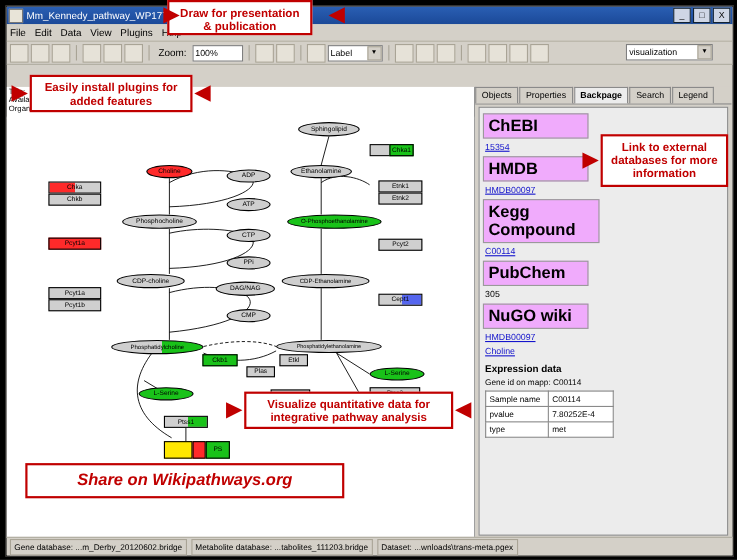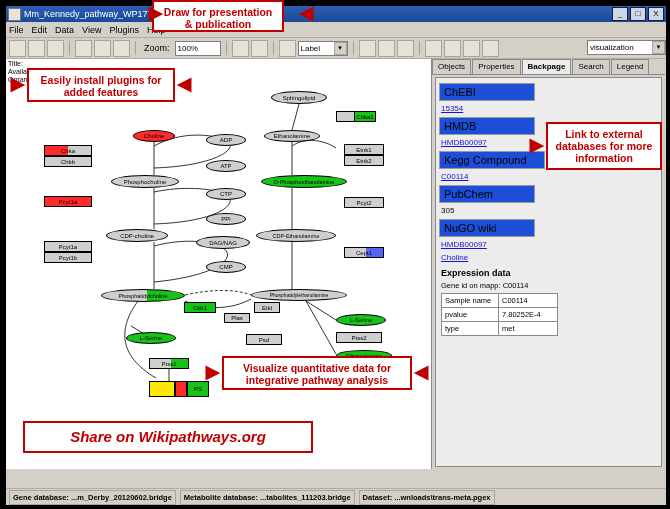--- a/index.html
+++ b/index.html
@@ -41,23 +41,23 @@
   .toolbar{
     height:20px;background:#d4d0c8;border-bottom:1px solid #b0aca0;
     display:flex;align-items:center;padding-left:3px;gap:2px;
   }
   .tbtn{width:15px;height:15px;background:#e6e2d8;border:1px solid #a9a496;}
   .tsep{width:1px;height:14px;background:#a9a496;margin:0 3px;}
   .zoomlabel{font-size:9px;margin:0 3px;}
   .zoombox{width:42px;height:13px;background:#fff;border:1px solid #7f7f7f;font-size:8px;padding-left:2px;line-height:13px;}
   .combo{height:13px;background:#fff;border:1px solid #7f7f7f;font-size:8px;display:flex;align-items:center;padding-left:2px;}
   .combo .arrow{margin-left:auto;width:11px;height:11px;background:#d4d0c8;border:1px solid #a9a496;font-size:6px;text-align:center;line-height:11px;}
-  .vizcombo{position:absolute;right:0;top:34px;width:75px;}
-  
-  .main{display:flex;height:410px;}
+  .vizcombo{position:absolute;right:18px;top:34px;width:75px;}
+  
+  .main{display:flex;height:410px;margin-top:20px;}
   .leftpane{width:425px;background:#fff;position:relative;border-right:1px solid #8a8a8a;}
   .infobar{
     height:26px;border-bottom:1px solid #c0c0c0;font-size:7px;padding:1px 2px;color:#000;line-height:8px;
   }
   .canvas{position:absolute;left:0;top:27px;right:0;bottom:0;background:#fff;overflow:hidden;}
   
   .node{
     position:absolute;border:1px solid #000;background:#d8d8d8;
     font-size:6px;text-align:center;color:#000;display:flex;align-items:center;justify-content:center;
     box-sizing:border-box;
@@ -71,35 +71,35 @@
   .halfred{background:linear-gradient(90deg,#ff2a2a 50%,#cfcfcf 50%);}
   .halfblue{background:linear-gradient(90deg,#cfcfcf 55%,#5566ee 55%);}
   .redbox{background:#ff2a2a;}
   svg.edges{position:absolute;left:0;top:0;width:100%;height:100%;}
   
   .rightpane{width:233px;background:#d4d0c8;position:relative;}
   .tabs{display:flex;height:15px;font-size:8px;border-bottom:1px solid #8a8a8a;}
   .tab{padding:1px 5px;background:#d4d0c8;border:1px solid #8a8a8a;border-bottom:none;margin-right:1px;line-height:12px;}
   .tab.active{background:#ececec;font-weight:bold;}
   .rp-body{position:absolute;left:3px;top:18px;right:3px;bottom:2px;background:#ececec;border:1px solid #8a8a8a;overflow:hidden;padding:3px;}
-  .db-head{background:#1d4ed8;border:1px solid #9a9a9a;font-size:11px;font-weight:normal;padding:2px 4px;width:86px;margin-top:2px;}
+  .db-head{background:#f0abfc;border:1px solid #9a9a9a;font-size:15px;font-weight:bold;padding:2px 4px;width:86px;margin-top:2px;}
   .db-link{color:#1414cc;text-decoration:underline;font-size:8px;margin:3px 0 4px 2px;}
   .db-plain{font-size:8px;margin:3px 0 4px 2px;}
   .exp-title{font-weight:bold;font-size:9px;margin:6px 0 3px 2px;}
   .gene-line{font-size:7.5px;margin:2px 0 3px 2px;}
   table.exp{border-collapse:collapse;font-size:7.5px;margin-left:2px;}
   table.exp td{border:1px solid #8a8a8a;background:#fff;padding:1px 3px;height:11px;}
   table.exp td.k{width:50px;}
   table.exp td.v{width:52px;}
   
   .statusbar{
     position:absolute;left:0;right:0;bottom:0;height:16px;background:#d4d0c8;
     border-top:1px solid #b0aca0;display:flex;align-items:center;font-size:7.5px;padding:0 3px;gap:4px;
   }
-  .statusbar .cell{border:1px solid #a9a496;background:#d4d0c8;padding:1px 3px;height:11px;line-height:11px;font-weight:bold;}
+  .statusbar .cell{border:1px solid #a9a496;background:#d4d0c8;padding:1px 3px;height:11px;line-height:11px;}
   
   .callout{
     position:absolute;background:#fff;border:2px solid #c00000;color:#c00000;
     font-weight:bold;font-size:10.5px;text-align:center;padding:4px 6px;line-height:12px;
     box-sizing:border-box;
   }
   .callout.big{font-size:15px;font-style:italic;}
   .arrowbox{position:absolute;}
 </style>
 </head>

